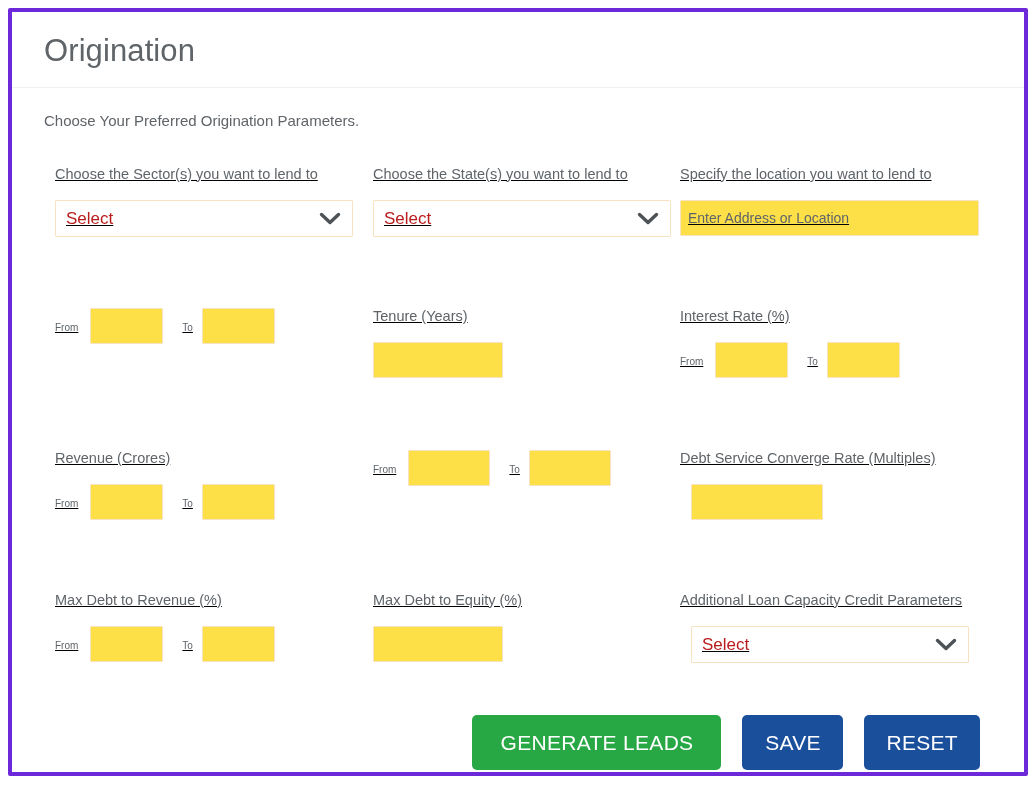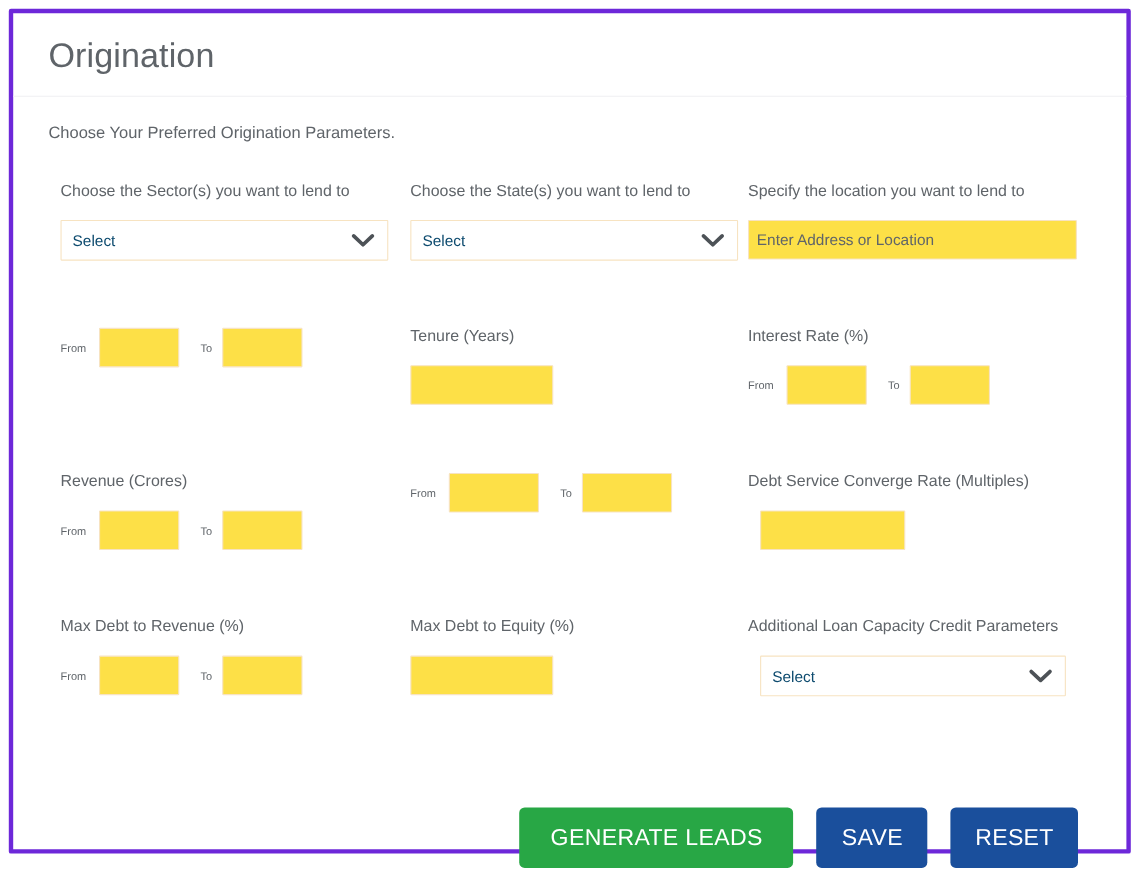--- a/index.html
+++ b/index.html
@@ -53,21 +53,22 @@
   .section-intro {
     font-size: 15px;
     color: #5f6469;
     margin: 0 0 36px 0;
     line-height: 1.2;
   }
 
   .form-grid {
     display: grid;
     grid-template-columns: 318px 318px 318px;
-    row-gap: 0;
+    row-gap: 10px;
+    text-decoration: underline;
   }
   .field-group {
     height: 132px;
     padding-left: 11px;
   }
   .field-group.col3 { padding-left: 0px; }
 
   .field-label {
     font-size: 14.5px;
     color: #5f6469;
@@ -123,40 +124,40 @@
   .select-box {
     position: relative;
     height: 37px;
     display: flex;
     align-items: center;
     padding: 0 10px;
     cursor: pointer;
     background: #ffffff;
   }
   .select-box .sel-value {
-    font-size: 14px;
-    color: #0c4a6e;
+    font-size: 17px;
+    color: #b91c1c;
     line-height: 1;
   }
   .select-box .chev {
     position: absolute;
     right: 11px;
     top: 50%;
     transform: translateY(-50%);
     display: block;
     line-height: 0;
   }
   .sel-w1 { width: 298px; }
   .sel-w3 { width: 278px; }
 
   
   .actions {
     position: absolute;
     right: 44px;
-    top: 722px;
+    top: 703px;
     display: flex;
     align-items: flex-end;
     gap: 21px;
   }
   .btn {
     border: none;
     border-radius: 5px;
     color: #ffffff;
     font-family: "Liberation Sans", sans-serif;
     font-size: 21px;

